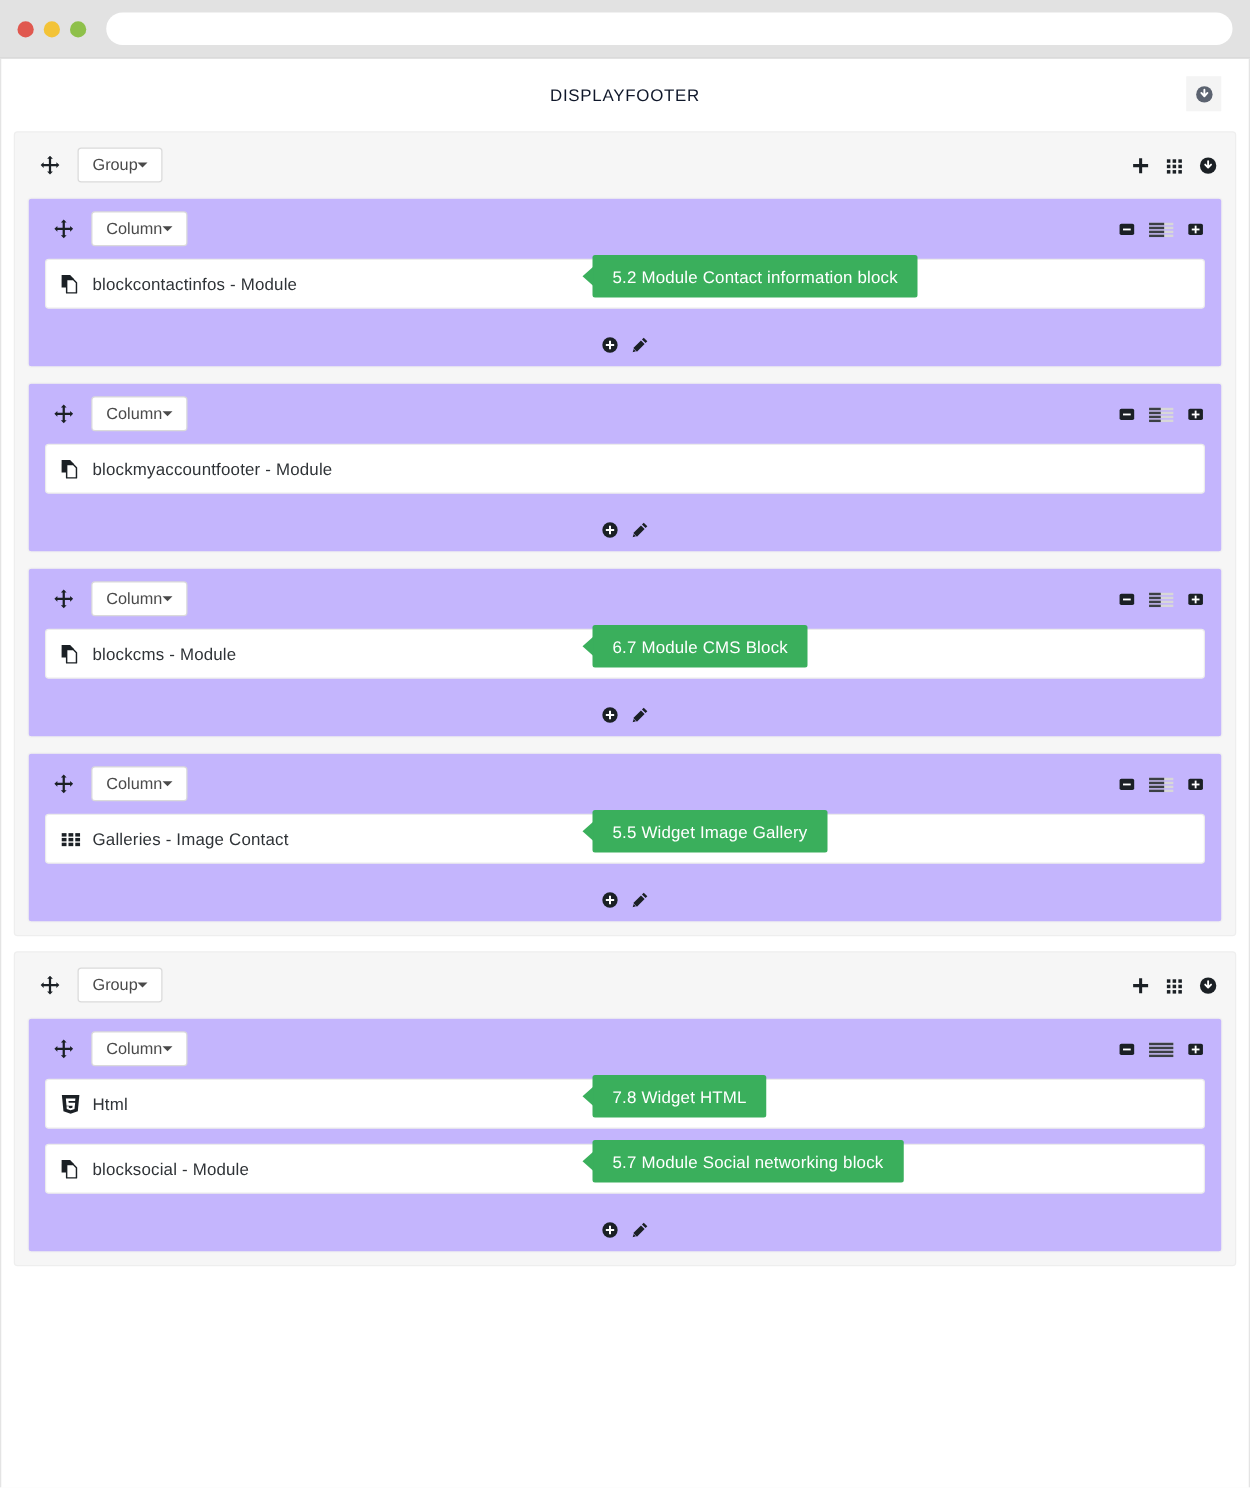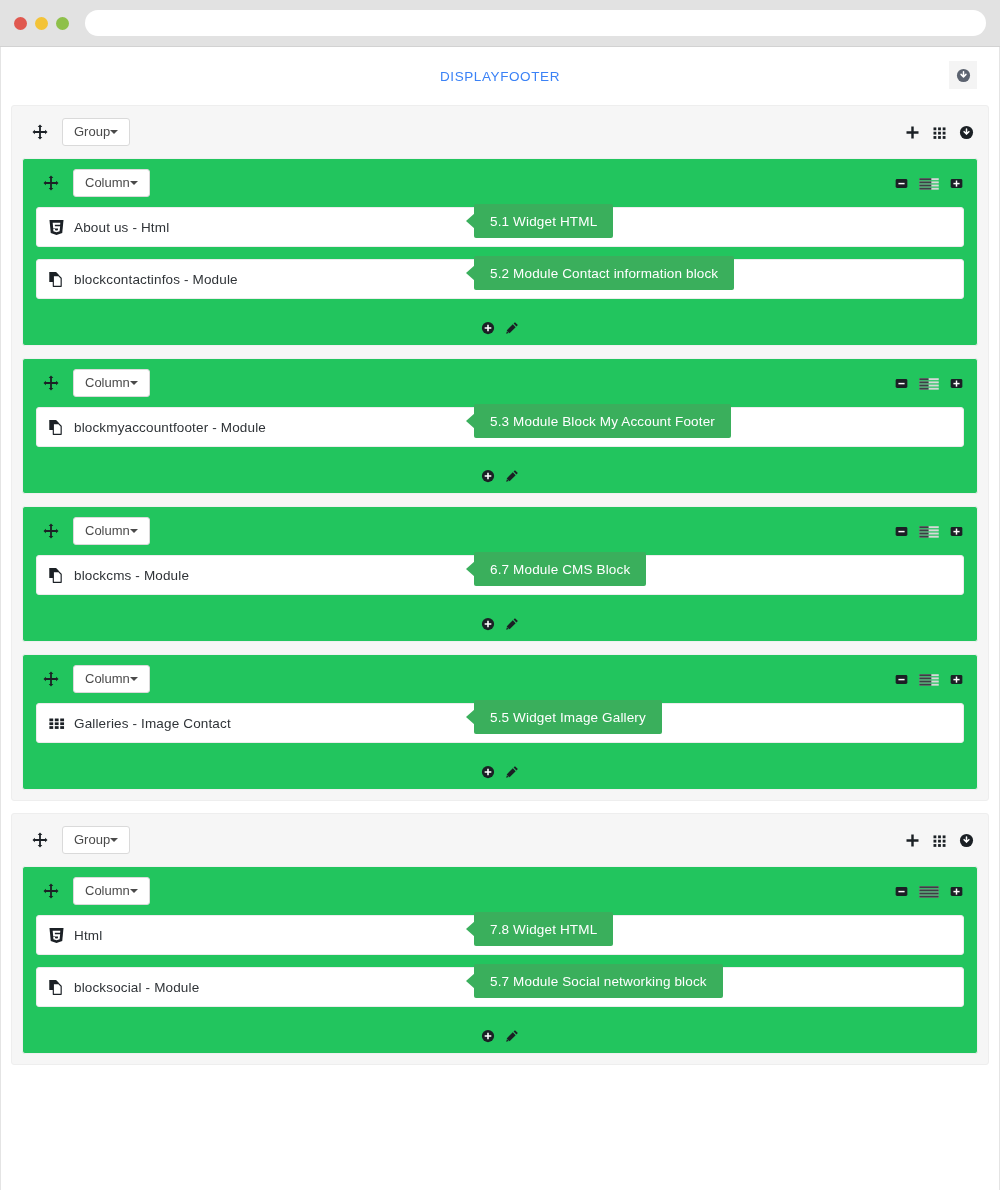--- a/index.html
+++ b/index.html
@@ -41,21 +41,21 @@
     overflow: hidden;
   }
 
   .page-header {
     height: 58px;
     display: flex; align-items: center; justify-content: center;
     position: relative;
   }
   .page-title {
     font-size: 13.5px; letter-spacing: 0.6px;
-    color: #3b82f6; font-weight: 400;
+    color: #0f172a; font-weight: 400;
   }
   .header-action {
     position: absolute; right: 22px; top: 14px;
     width: 28px; height: 28px;
     background: #f4f4f4; border: none;
     display: flex; align-items: center; justify-content: center;
     cursor: pointer;
   }
 
   
@@ -97,21 +97,21 @@
   .caret {
     width: 0; height: 0;
     border-left: 4px solid transparent;
     border-right: 4px solid transparent;
     border-top: 4px solid #4a4a4a;
     display: inline-block;
   }
 
   
   .column {
-    background: #22c55e;
+    background: #c4b5fd;
     border: 1px solid #f0f0f0;
     border-radius: 3px;
     margin: 0 10px 12px 10px;
   }
   .column:last-child { margin-bottom: 0; }
   .column-header {
     height: 48px; display: flex; align-items: center;
     padding: 0 14px 0 20px;
   }
   .column-tools { margin-left: auto; display: flex; align-items: center; gap: 11px; }
@@ -266,30 +266,20 @@
                   <rect x="0.8" y="2.4" width="14.4" height="11.2" rx="1.8" fill="#1b2025"></rect>
                   <rect x="4.2" y="7.2" width="7.6" height="1.8" fill="#fff"></rect>
                   <rect x="7.1" y="4.3" width="1.8" height="7.6" fill="#fff"></rect>
                 </svg>
               </span>
             </div>
           </div>
           <div class="row-item">
             <span class="row-icon">
               <svg width="17" height="17" viewBox="0 0 16 16">
-                <path d="M1.4 1h13.2l-1.2 12.1L8 15.1 2.6 13.1z" fill="#1b2025"></path>
-                <path d="M4.4 3.5h7.2l-0.2 1.9H6.4l0.12 1.4h4.9l-0.5 4.7L8 12.4l-2.9-0.9-0.2-2.0h1.7l0.1 1.0 1.3 0.4 1.3-0.4 0.15-1.5H4.9z" fill="#fff"></path>
-              </svg>
-            </span>
-            <span class="row-label">About us  -  Html</span>
-            <span class="badge" style="left: 437px;">5.1 Widget HTML</span>
-          </div>
-          <div class="row-item">
-            <span class="row-icon">
-              <svg width="17" height="17" viewBox="0 0 16 16">
                 <path d="M1.2 1.0h6.4l2.4 2.4v7.0H1.2z" fill="#1b2025"></path>
                 <path d="M5.0 4.4h5.0l2.4 2.4v7.6H5.0z" fill="#fff" stroke="#1b2025" stroke-width="1.1" stroke-linejoin="round"></path>
               </svg>
             </span>
             <span class="row-label">blockcontactinfos  -  Module</span>
             <span class="badge" style="left: 437px;">5.2 Module Contact information block</span>
           </div>
           <div class="row-footer">
             <span class="ico">
               <svg width="14" height="14" viewBox="0 0 16 16">
@@ -344,21 +334,20 @@
             </div>
           </div>
           <div class="row-item">
             <span class="row-icon">
               <svg width="17" height="17" viewBox="0 0 16 16">
                 <path d="M1.2 1.0h6.4l2.4 2.4v7.0H1.2z" fill="#1b2025"></path>
                 <path d="M5.0 4.4h5.0l2.4 2.4v7.6H5.0z" fill="#fff" stroke="#1b2025" stroke-width="1.1" stroke-linejoin="round"></path>
               </svg>
             </span>
             <span class="row-label">blockmyaccountfooter  -  Module</span>
-            <span class="badge" style="left: 437px;">5.3 Module Block My Account Footer</span>
           </div>
           <div class="row-footer">
             <span class="ico">
               <svg width="14" height="14" viewBox="0 0 16 16">
                 <circle cx="8" cy="8" r="7" fill="#1b2025"></circle>
                 <path d="M7.1 4.2h1.8v2.9h2.9v1.8H8.9v2.9H7.1V8.9H4.2V7.1h2.9z" fill="#fff"></path>
               </svg>
             </span>
             <span class="ico">
               <svg width="14" height="14" viewBox="0 0 16 16">

